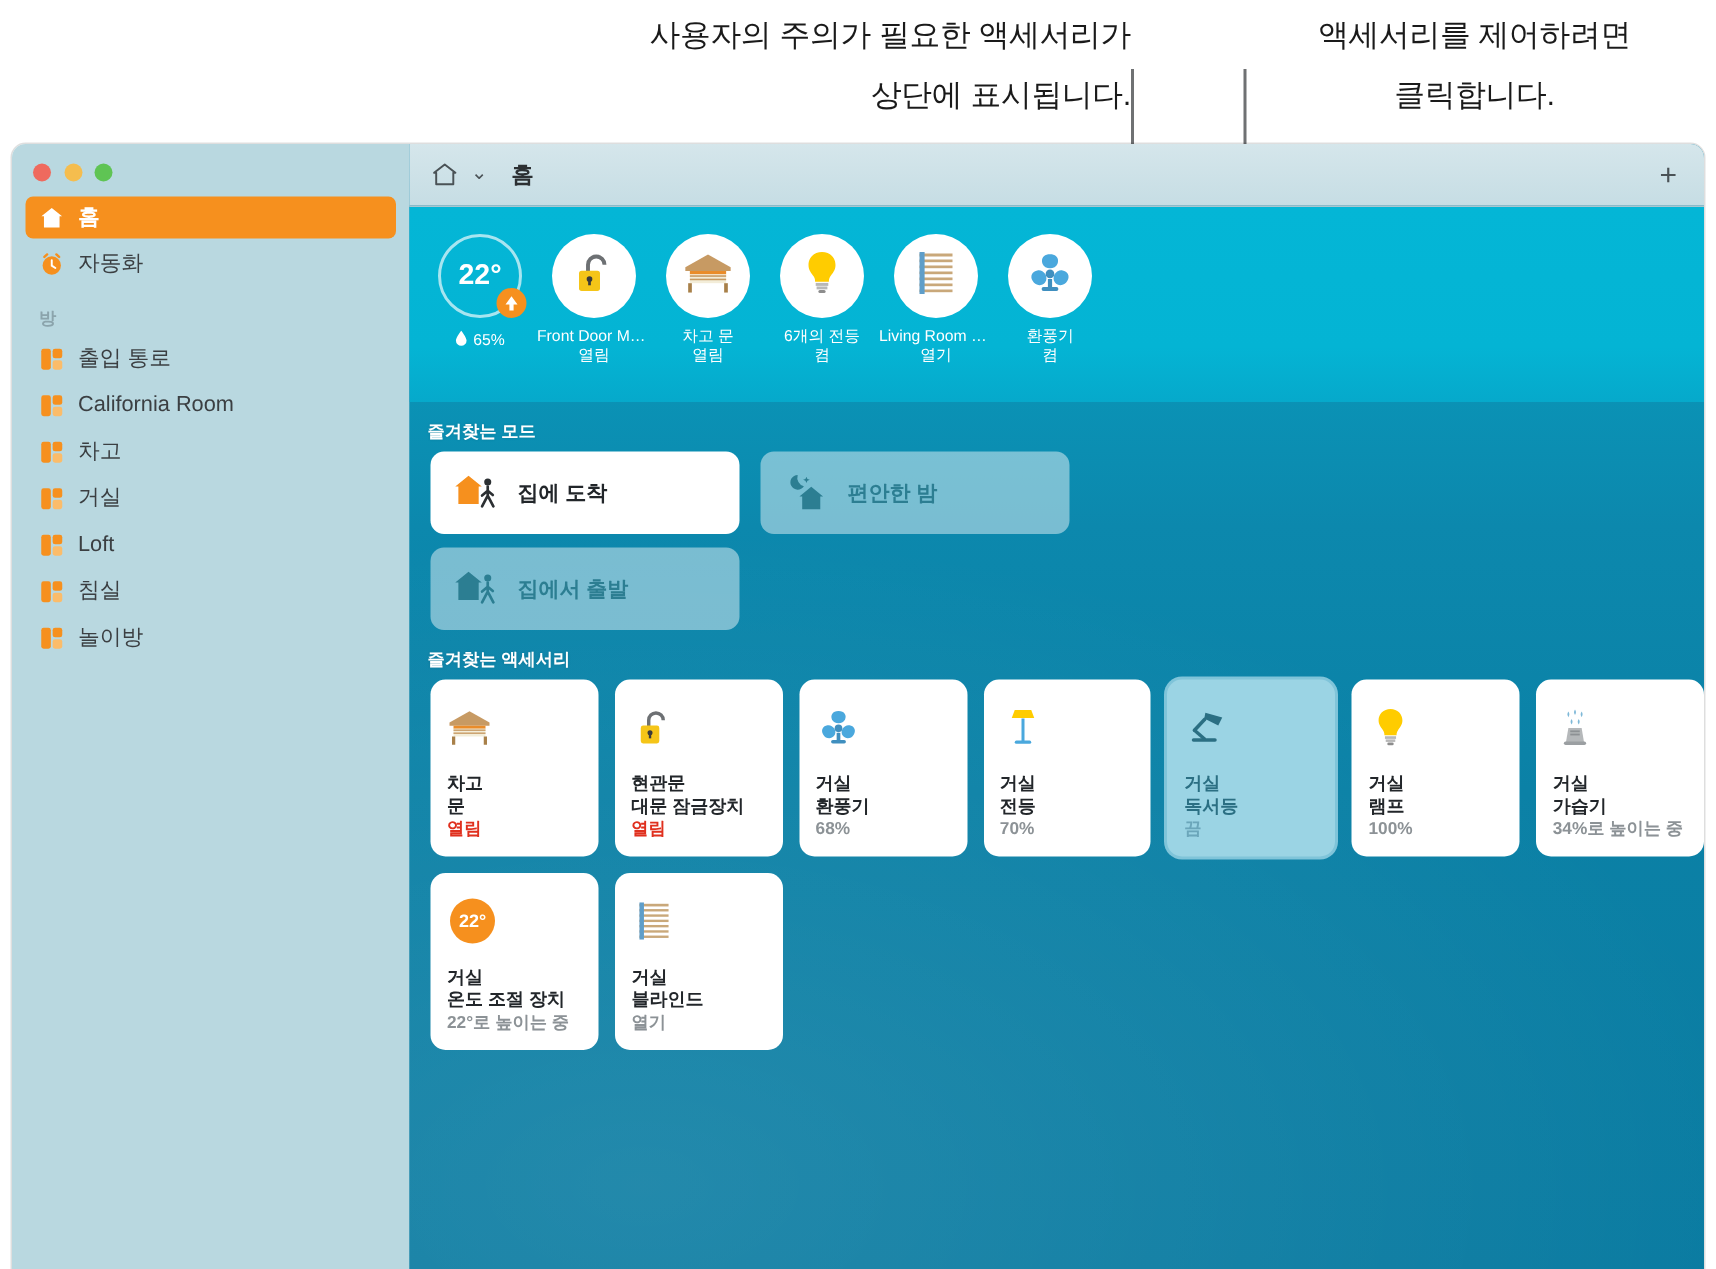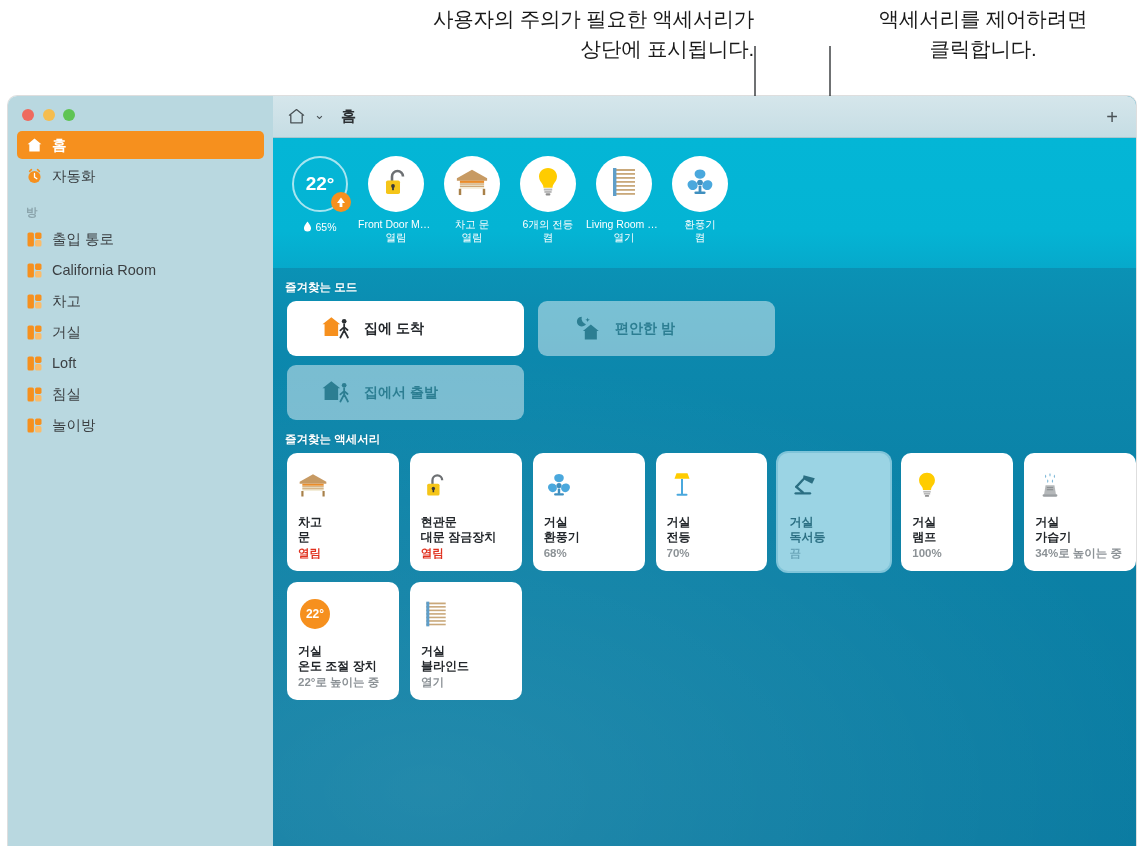--- a/index.html
+++ b/index.html
@@ -9,21 +9,21 @@
     font-family: "Liberation Sans", "DejaVu Sans", sans-serif;
     overflow: hidden;
   }
   #root { position: relative; width: 1144px; height: 846px; }
 
   
   .callout {
     position: absolute;
     color: #1a1a1a;
     font-size: 20.5px;
-    line-height: 30px;
+    line-height: 40px;
     white-space: pre-line;
     letter-spacing: -0.2px;
   }
   #callout-left  { left: 372px; top: 4px; width: 382px; text-align: right; }
   #callout-right { left: 833px; top: 4px; width: 300px; text-align: center; }
 
   .leader { position: absolute; background: #6f7173; }
   .leader-v { width: 2px; }
   .leader-h { height: 2px; }
 
@@ -133,24 +133,24 @@
 
   
   .sec-title {
     font-size: 11.5px; font-weight: bold; color: #ffffff;
     margin: 12px 0 6px 12px;
     text-shadow: 0 0 2px rgba(0,0,0,0.12);
   }
   #scene-area { padding: 0 0 0 14px; }
   .scene-row { display: flex; gap: 14px; margin-bottom: 9px; }
   .scene-btn {
-    width: 237px; height: 55px;
+    width: 206px; height: 55px;
     border-radius: 9px;
     display: flex; align-items: center; gap: 11px;
-    padding-left: 34px;
+    padding-left: 15px;
     font-size: 14px; font-weight: bold;
   }
   .scene-on  { background: #ffffff; color: #22262a; }
   .scene-off { background: rgba(255,255,255,0.45); color: #2c7e92; }
 
   
   #acc-area { padding: 0 0 0 14px; }
   .acc-row { display: flex; gap: 11px; margin-bottom: 11px; }
   .acc-tile {
     width: 112px; height: 118px;

